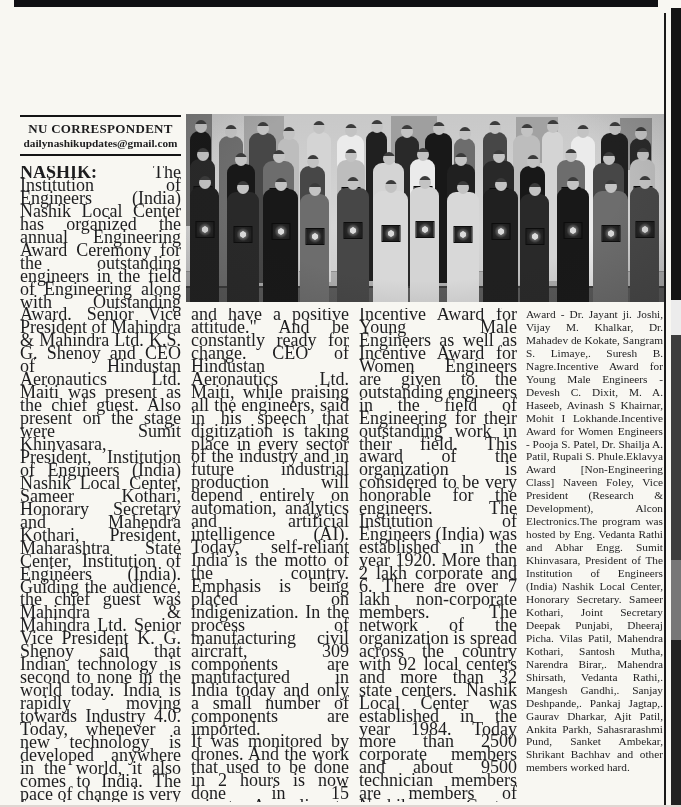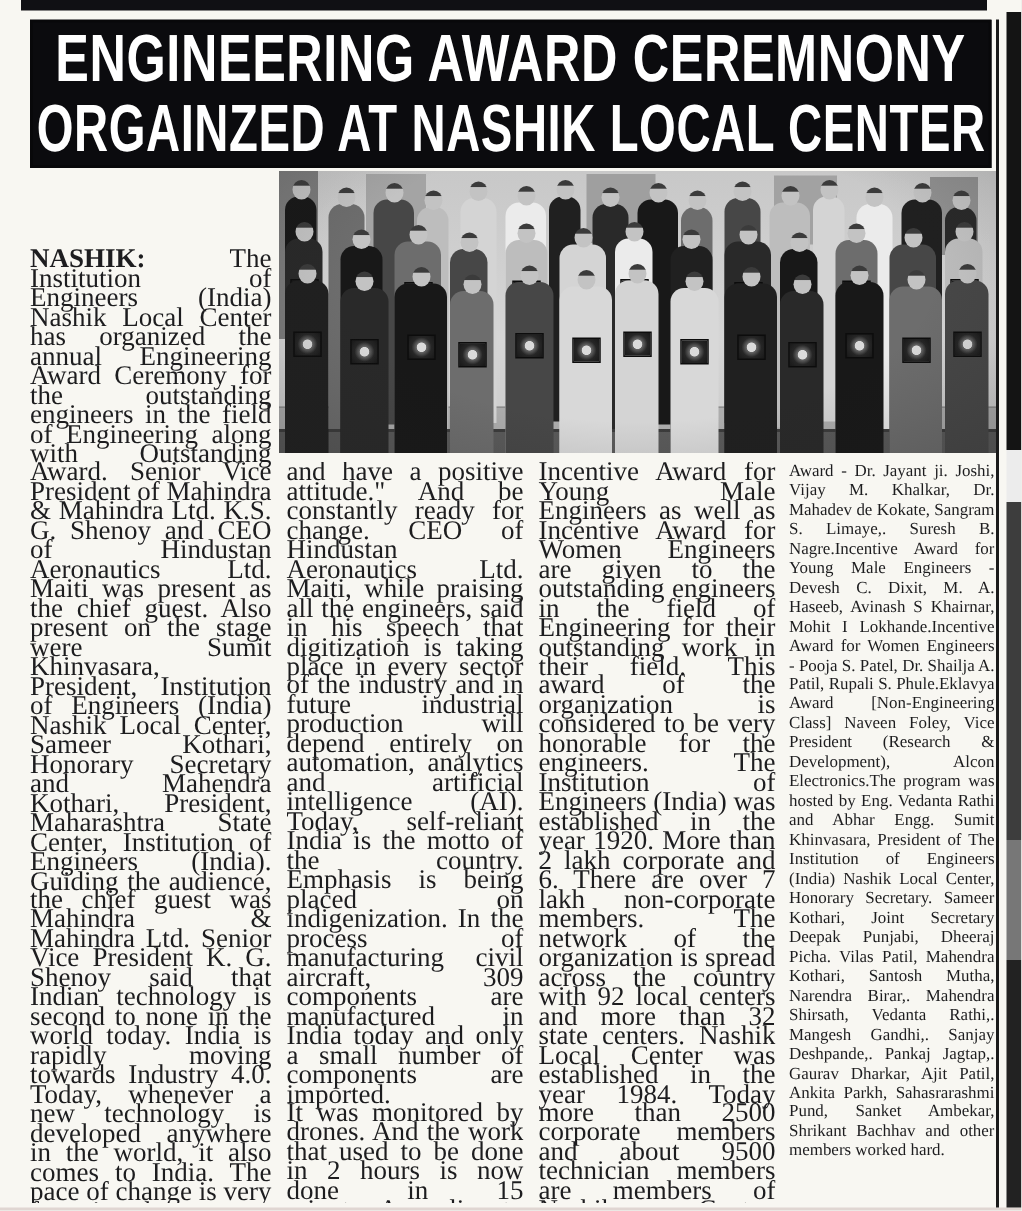--- a/index.html
+++ b/index.html
@@ -75,25 +75,25 @@
 </style>
 </head>
 <body>
 
 <div class="page">
 
   <div class="top-strip"></div>
   <div class="right-rule"></div>
   <div class="right-band"></div>
 
-  <div class="headline-box">
-    <div class="hl-line l1">ENGINEERING AWARD CEREMNONY</div>
-    <div class="hl-line l2">ORGAINZED AT NASHIK LOCAL CENTER</div>
+
+  <div class="byline">
+    <div class="byline-name">NU CORRESPONDENT</div>
+    <div class="byline-email">dailynashikupdates@gmail.com</div>
   </div>
-
 
   <div class="photo" title="Black-and-white group photograph of award ceremony attendees standing in rows on a stage, front rows holding framed circular award plaques">
     <div class="wall-panel" style="left:0;top:0;width:26px;height:112px;background:#7d7b76;"></div>
     <div class="wall-panel" style="left:58px;top:2px;width:40px;height:48px;background:#a5a39e;"></div>
     <div class="wall-panel" style="left:205px;top:2px;width:46px;height:46px;background:#a09e99;"></div>
     <div class="wall-panel" style="left:330px;top:3px;width:42px;height:46px;background:#a3a19c;"></div>
     <div class="wall-panel" style="left:434px;top:4px;width:32px;height:52px;background:#92908b;"></div>
     <div class="step-upper"></div>
     <div class="step-floor"></div>
 

